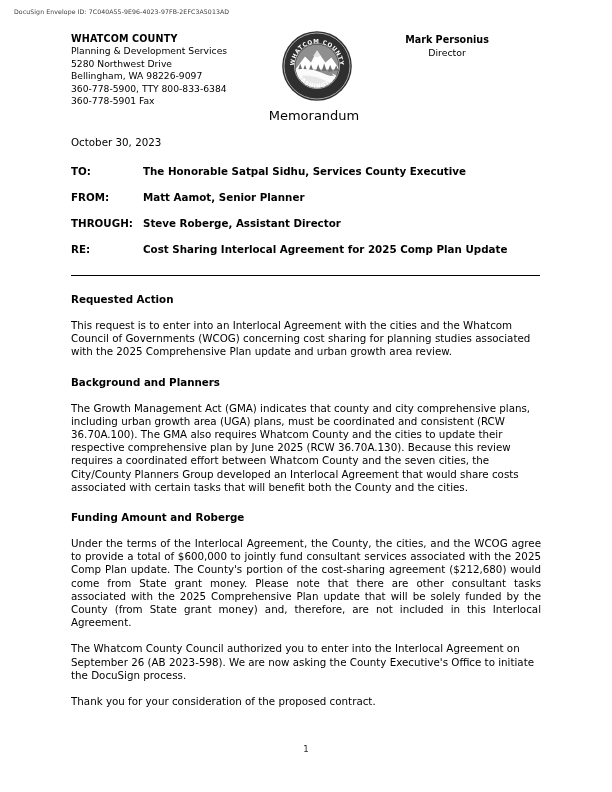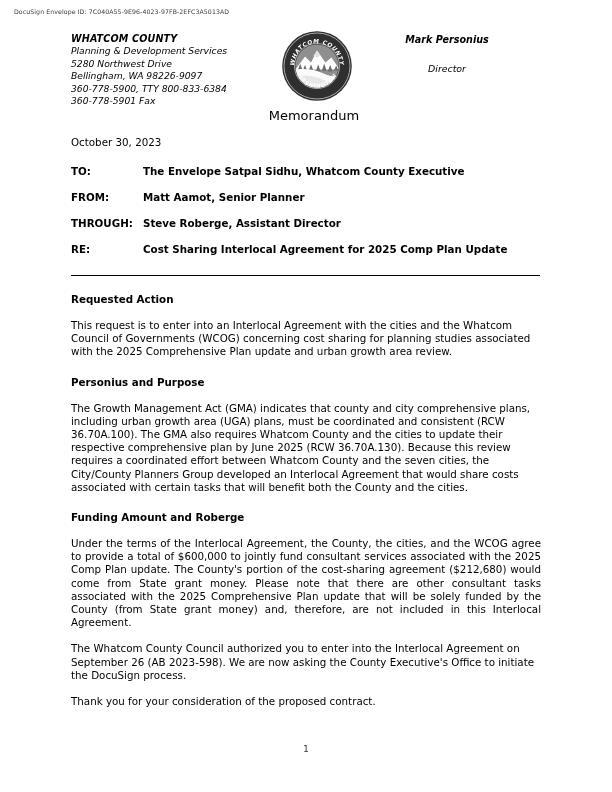--- a/index.html
+++ b/index.html
@@ -29,21 +29,20 @@
     white-space: nowrap;
   }
 
   
   .letterhead {
     position: absolute;
     top: 33px;
     left: 0;
     width: 608px;
     height: 82px;
-    font-style: italic;
   }
   .lh-left {
     position: absolute;
     left: 71px;
     top: 0;
     width: 215px;
   }
   .org-name {
     font-size: 9.6px;
     font-weight: bold;
@@ -77,21 +76,20 @@
     width: 180px;
   }
   .dir-name {
     font-size: 9.6px;
     font-weight: bold;
     line-height: 13px;
   }
   .dir-title {
     font-size: 9.4px;
     line-height: 13px;
-    margin-top: 16px;
   }
 
   
   .memo-title {
     position: absolute;
     top: 109px;
     left: 8px;
     width: 612px;
     text-align: center;
     font-size: 13px;
@@ -232,21 +230,21 @@
 <div class="memo-title">Memorandum</div>
 
 <div class="doc-body">
 
   <div class="memo-date">October 30, 2023</div>
 
   <table class="addr-table">
     <tbody>
       <tr>
         <td class="addr-label">TO:</td>
-        <td class="addr-value">The Envelope Satpal Sidhu, Whatcom County Executive</td>
+        <td class="addr-value">The Honorable Satpal Sidhu, Services County Executive</td>
       </tr>
       <tr>
         <td class="addr-label">FROM:</td>
         <td class="addr-value">Matt Aamot, Senior Planner</td>
       </tr>
       <tr>
         <td class="addr-label">THROUGH:</td>
         <td class="addr-value">Steve Roberge, Assistant Director</td>
       </tr>
       <tr>
@@ -254,21 +252,21 @@
         <td class="addr-value">Cost Sharing Interlocal Agreement for 2025 Comp Plan Update</td>
       </tr>
     </tbody>
   </table>
 
   <hr class="divider">
 
   <div class="sec-head">Requested Action</div>
   <p class="para">This request is to enter into an Interlocal Agreement with the cities and the Whatcom Council of Governments (WCOG) concerning cost sharing for planning studies associated with the 2025 Comprehensive Plan update and urban growth area review.</p>
 
-  <div class="sec-head">Personius and Purpose</div>
+  <div class="sec-head">Background and Planners</div>
   <p class="para">The Growth Management Act (GMA) indicates that county and city comprehensive plans, including urban growth area (UGA) plans, must be coordinated and consistent (RCW 36.70A.100).  The GMA also requires Whatcom County and the cities to update their respective comprehensive plan by June 2025 (RCW 36.70A.130).  Because this review requires a coordinated effort between Whatcom County and the seven cities, the City/County Planners Group developed an Interlocal Agreement that would share costs associated with certain tasks that will benefit both the County and the cities.</p>
 
   <div class="sec-head">Funding Amount and Roberge</div>
   <p class="para justify">Under the terms of the Interlocal Agreement, the County, the cities, and the WCOG agree to provide a total of $600,000 to jointly fund consultant services associated with the 2025 Comp Plan update. The County's portion of the cost-sharing agreement ($212,680) would come from State grant money. Please note that there are other consultant tasks associated with the 2025 Comprehensive Plan update that will be solely funded by the County (from State grant money) and, therefore, are not included in this Interlocal Agreement.</p>
 
   <p class="para">The Whatcom County Council authorized you to enter into the Interlocal Agreement on September 26 (AB 2023-598). We are now asking the County Executive's Office to initiate the DocuSign process.</p>
 
   <p class="para">Thank you for your consideration of the proposed contract.</p>
 </div>
 

